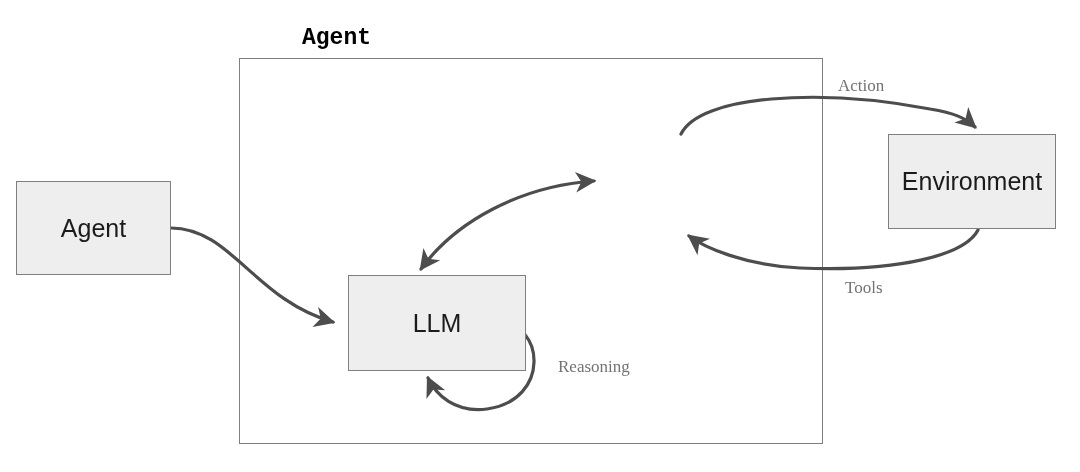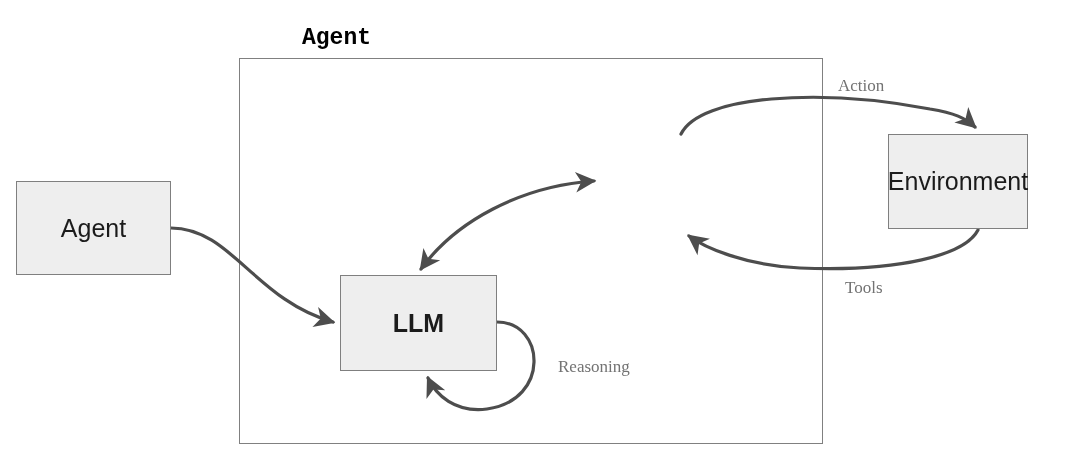--- a/index.html
+++ b/index.html
@@ -90,26 +90,26 @@
 
     <path d="M 978 230 C 965 255, 900 272, 800 268 C 745 265, 705 248, 689 236" fill="none" stroke="#4d4d4d" stroke-width="3.2" stroke-linecap="round" marker-end="url(#arrowEnd)"></path>
 
     <path d="M 497 322 C 545 322, 551 400, 487 409 C 455 413, 436 395, 428 378" fill="none" stroke="#4d4d4d" stroke-width="3.2" stroke-linecap="round" marker-end="url(#arrowEnd)"></path>
   </svg>
 
   <div class="node-box" style="left:16px; top:181px; width:155px; height:94px;">
     <span class="node-label">Agent</span>
   </div>
 
-  <div class="node-box" style="left:340px; top:275px; width:157px; height:96px;font-weight:bold;">
+  <div class="node-box" style="left:348px; top:275px; width:178px; height:96px;">
     <span class="node-label">LLM</span>
   </div>
 
 
-  <div class="node-box" style="left:888px; top:134px; width:140px; height:95px;">
+  <div class="node-box" style="left:888px; top:134px; width:168px; height:95px;">
     <span class="node-label">Environment</span>
   </div>
 
   <div class="edge-label" style="left:838px; top:77px;">Action</div>
 
   <div class="edge-label" style="left:845px; top:279px;">Tools</div>
 
   <div class="edge-label" style="left:558px; top:358px;">Reasoning</div>
 
 </div>

